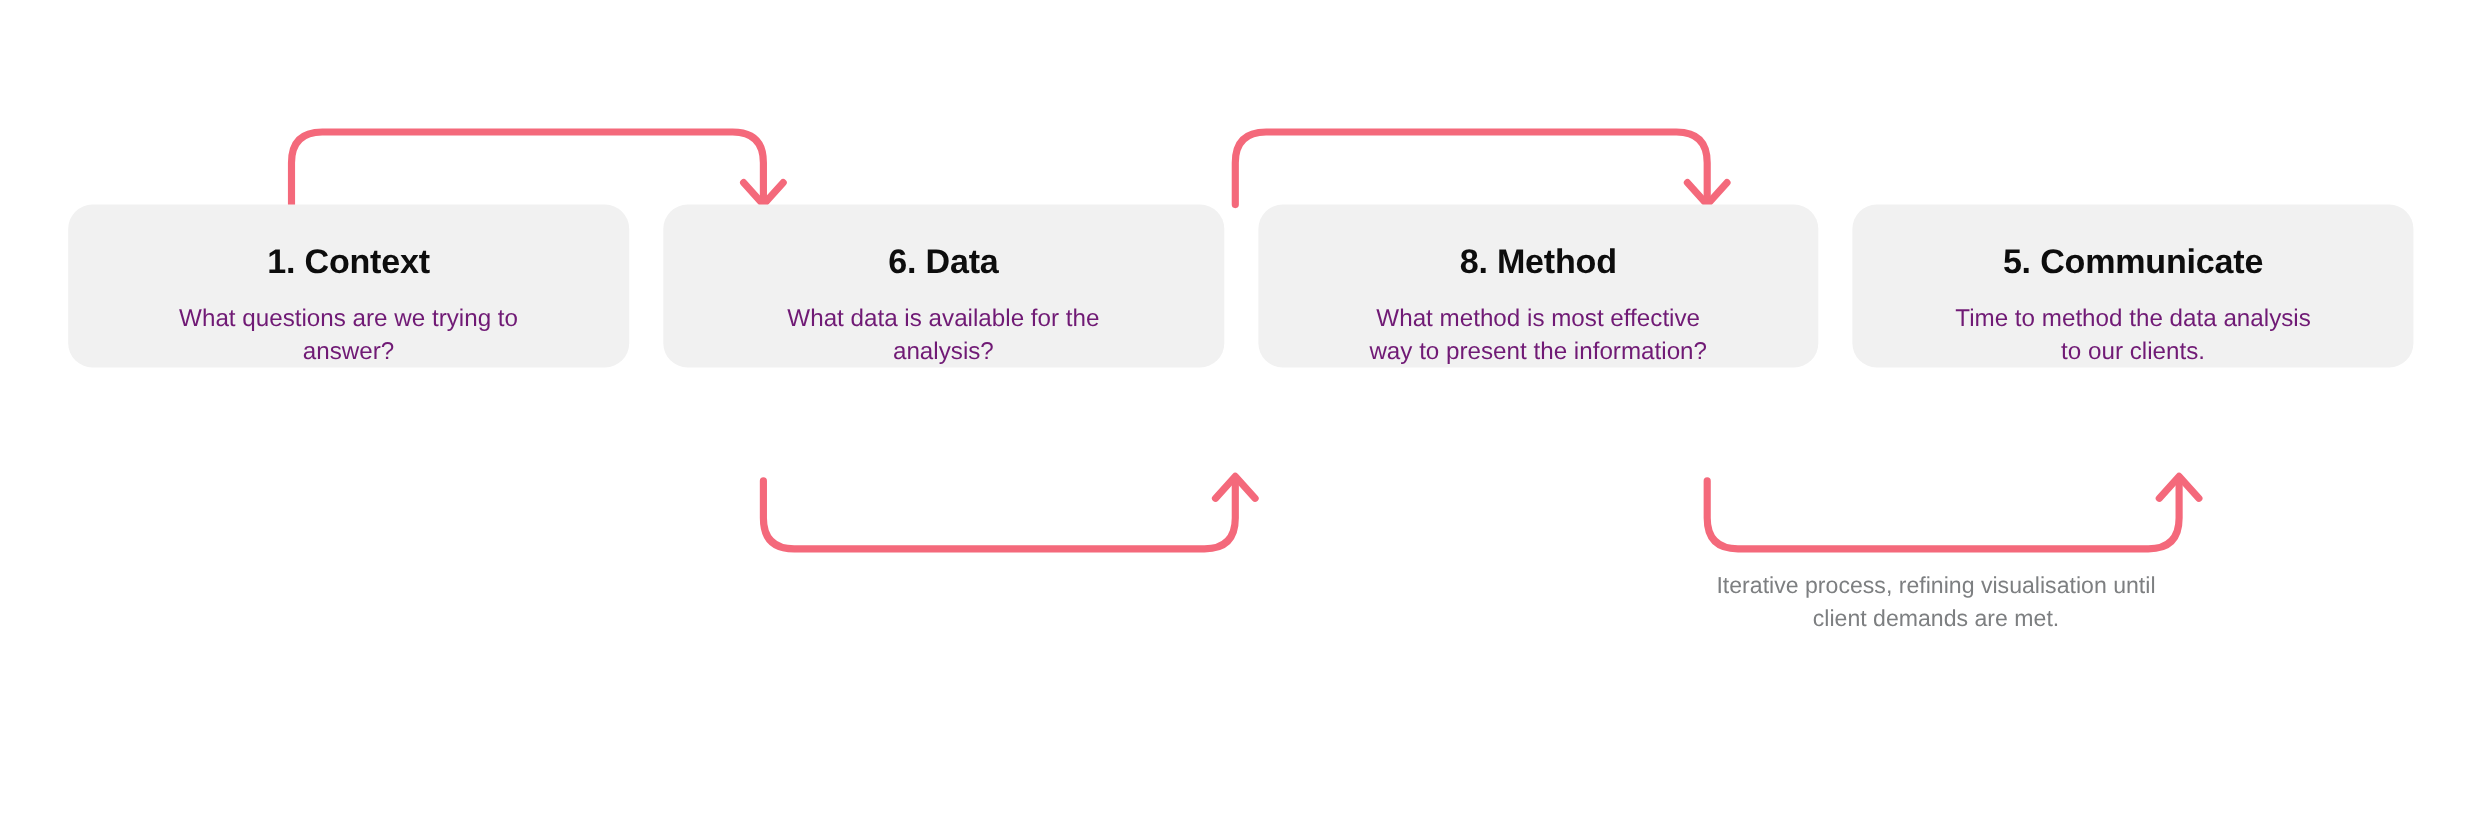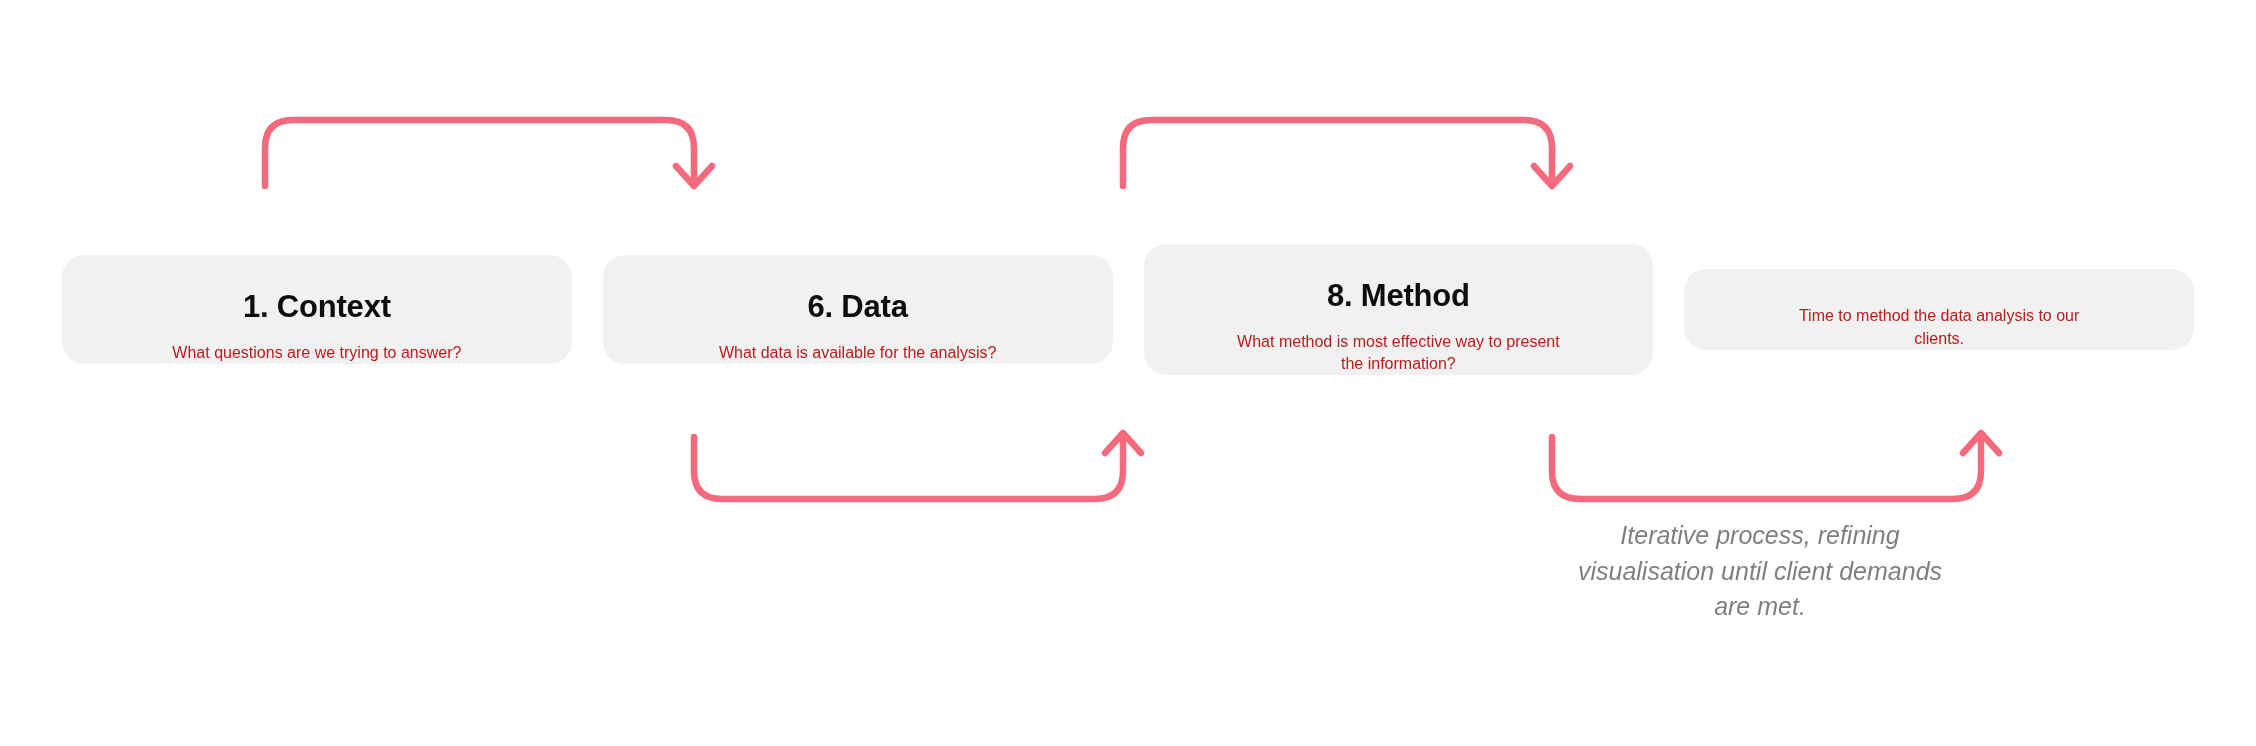--- a/index.html
+++ b/index.html
@@ -33,21 +33,21 @@
 
   
   #cards-row {
     position: absolute;
     left: 62px;
     top: 186px;
     width: 2132px;
     height: 247px;
     display: flex;
     flex-direction: row;
-    align-items: center;
+    align-items: flex-start;
     gap: 31px;
   }
 
   .card {
     flex: 1 1 0;
     background: #F1F1F1;
     border-radius: 22px;
     display: flex;
     flex-direction: column;
     align-items: center;
@@ -61,37 +61,36 @@
     font-weight: bold;
     color: #0d0d0d;
     letter-spacing: -0.2px;
     line-height: 1.05;
     text-align: center;
     margin: 0 0 19px 0;
     white-space: nowrap;
   }
 
   .card-desc {
-    font-size: 16px;
+    font-size: 22px;
     font-weight: 400;
-    color: #b91c1c;
+    color: #701a75;
     line-height: 1.38;
     text-align: center;
     margin: 0;
     max-width: 330px;
   }
 
   
   #caption {
     position: absolute;
     left: 1560px;
     top: 518px;
     width: 400px;
-    font-size: 25px;
-    font-style: italic;
+    font-size: 21px;
     color: #7d7f81;
     line-height: 1.42;
     text-align: center;
   }
 </style>
 </head>
 <body>
 
 <div id="stage">
 
@@ -130,20 +129,21 @@
       <div class="card-desc">What data is available for the analysis?</div>
     </div>
 
     <div class="card">
       <div class="card-title">8. Method</div>
       <div class="card-desc">What method is most effective way to present the information?</div>
     </div>
 
 
     <div class="card">
+      <div class="card-title">5. Communicate</div>
       <div class="card-desc">Time to method the data analysis to our clients.</div>
     </div>
 
   </div>
 
   <div id="caption">Iterative process, refining visualisation until client demands are met.</div>
 
 </div>
 
 </body></html>

